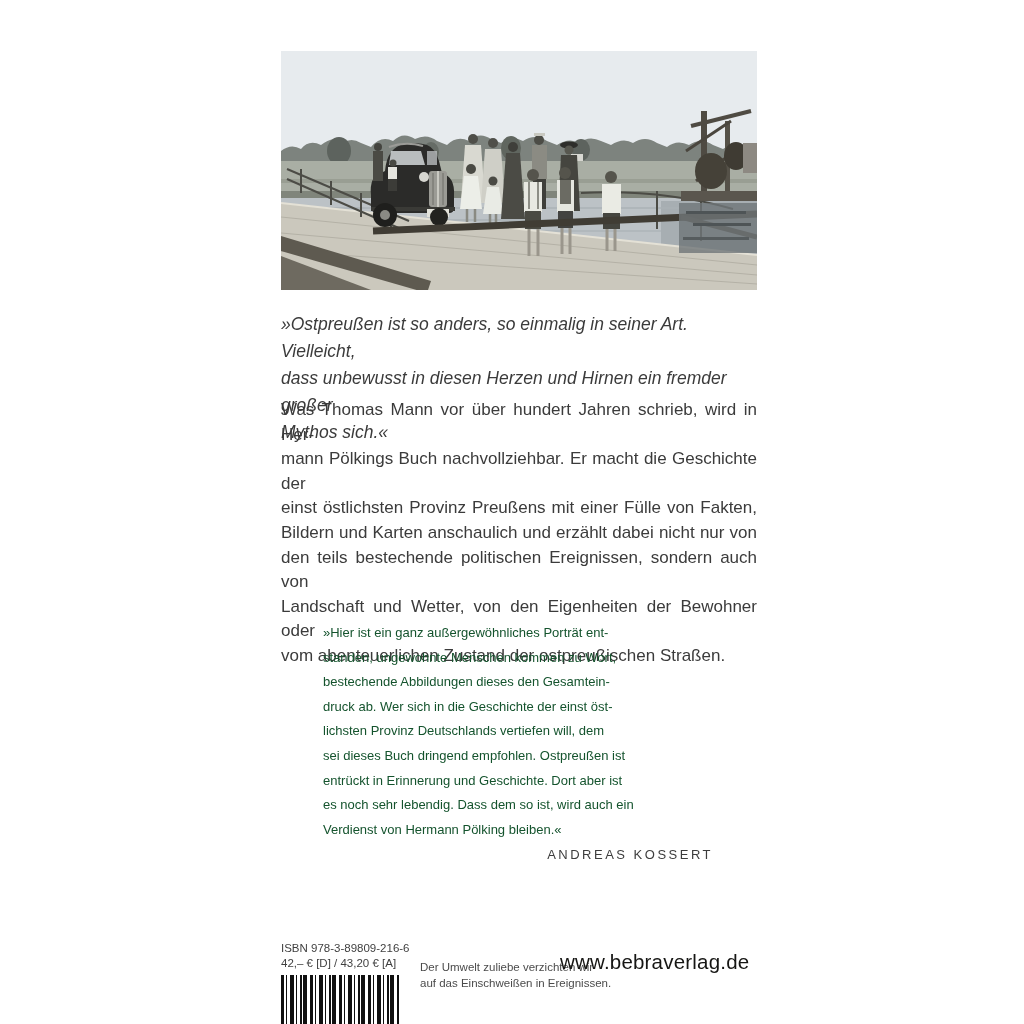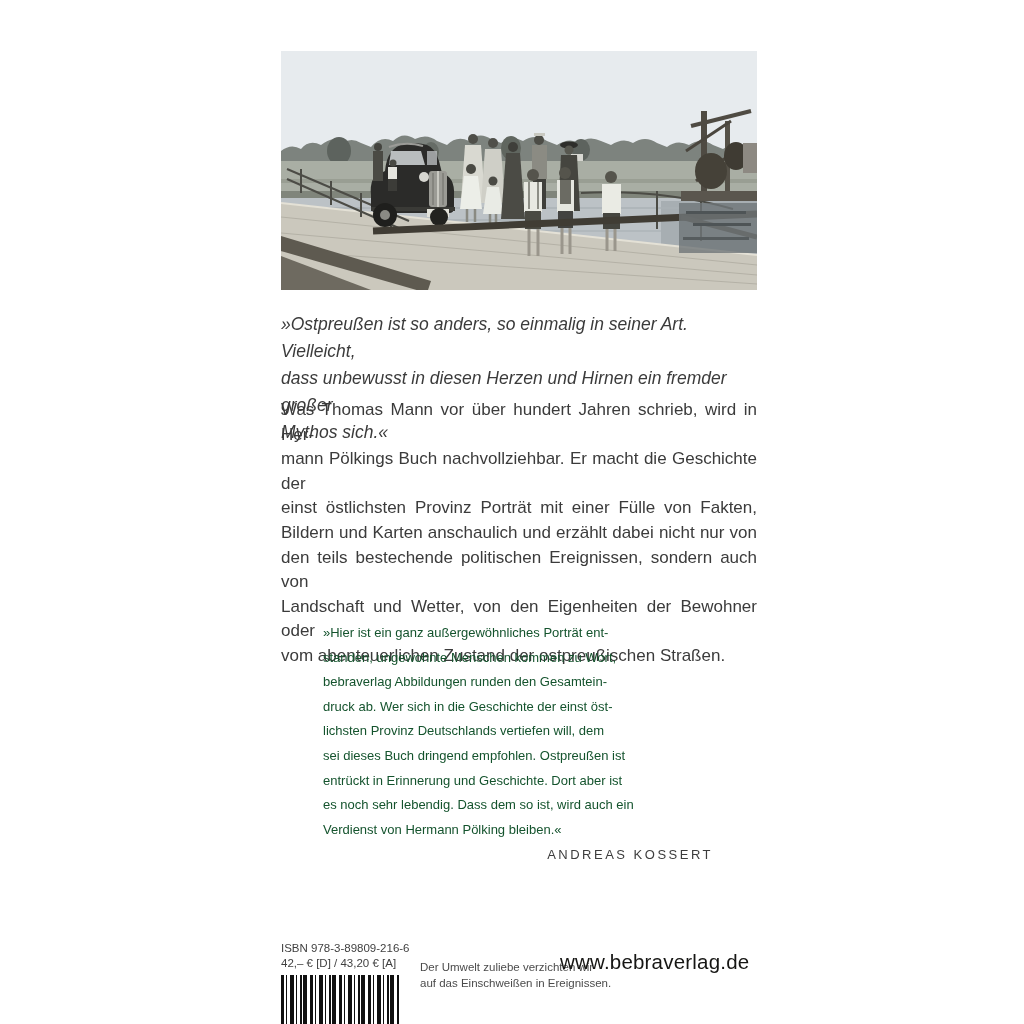--- a/index.html
+++ b/index.html
@@ -211,31 +211,31 @@
 
   <div class="mann-quote">
     <div class="line">»Ostpreußen ist so anders, so einmalig in seiner Art. Vielleicht,</div>
     <div class="line">dass unbewusst in diesen Herzen und Hirnen ein fremder großer</div>
     <div class="line">Mythos sich.«</div>
   </div>
 
   <div class="blurb">
     <div class="line">Was Thomas Mann vor über hundert Jahren schrieb, wird in Her-</div>
     <div class="line">mann Pölkings Buch nachvollziehbar. Er macht die Geschichte der</div>
-    <div class="line">einst östlichsten Provinz Porträt mit einer Fülle von Fakten,</div>
+    <div class="line">einst östlichsten Provinz Preußens mit einer Fülle von Fakten,</div>
     <div class="line">Bildern und Karten anschaulich und erzählt dabei nicht nur von</div>
     <div class="line">den teils bestechende politischen Ereignissen, sondern auch von</div>
     <div class="line">Landschaft und Wetter, von den Eigenheiten der Bewohner oder</div>
     <div class="line last">vom abenteuerlichen Zustand der ostpreußischen Straßen.</div>
   </div>
 
   <div class="review">
     <div class="line">»Hier ist ein ganz außergewöhnliches Porträt ent-</div>
     <div class="line">standen, ungewohnte Menschen kommen zu Wort,</div>
-    <div class="line">bebraverlag Abbildungen runden den Gesamtein-</div>
+    <div class="line">bestechende Abbildungen dieses den Gesamtein-</div>
     <div class="line">druck ab. Wer sich in die Geschichte der einst öst-</div>
     <div class="line">lichsten Provinz Deutschlands vertiefen will, dem</div>
     <div class="line">sei dieses Buch dringend empfohlen. Ostpreußen ist</div>
     <div class="line">entrückt in Erinnerung und Geschichte. Dort aber ist</div>
     <div class="line">es noch sehr lebendig. Dass dem so ist, wird auch ein</div>
     <div class="line">Verdienst von Hermann Pölking bleiben.«</div>
   </div>
   <div class="attribution">ANDREAS KOSSERT</div>
 
   <div class="isbn-block">

